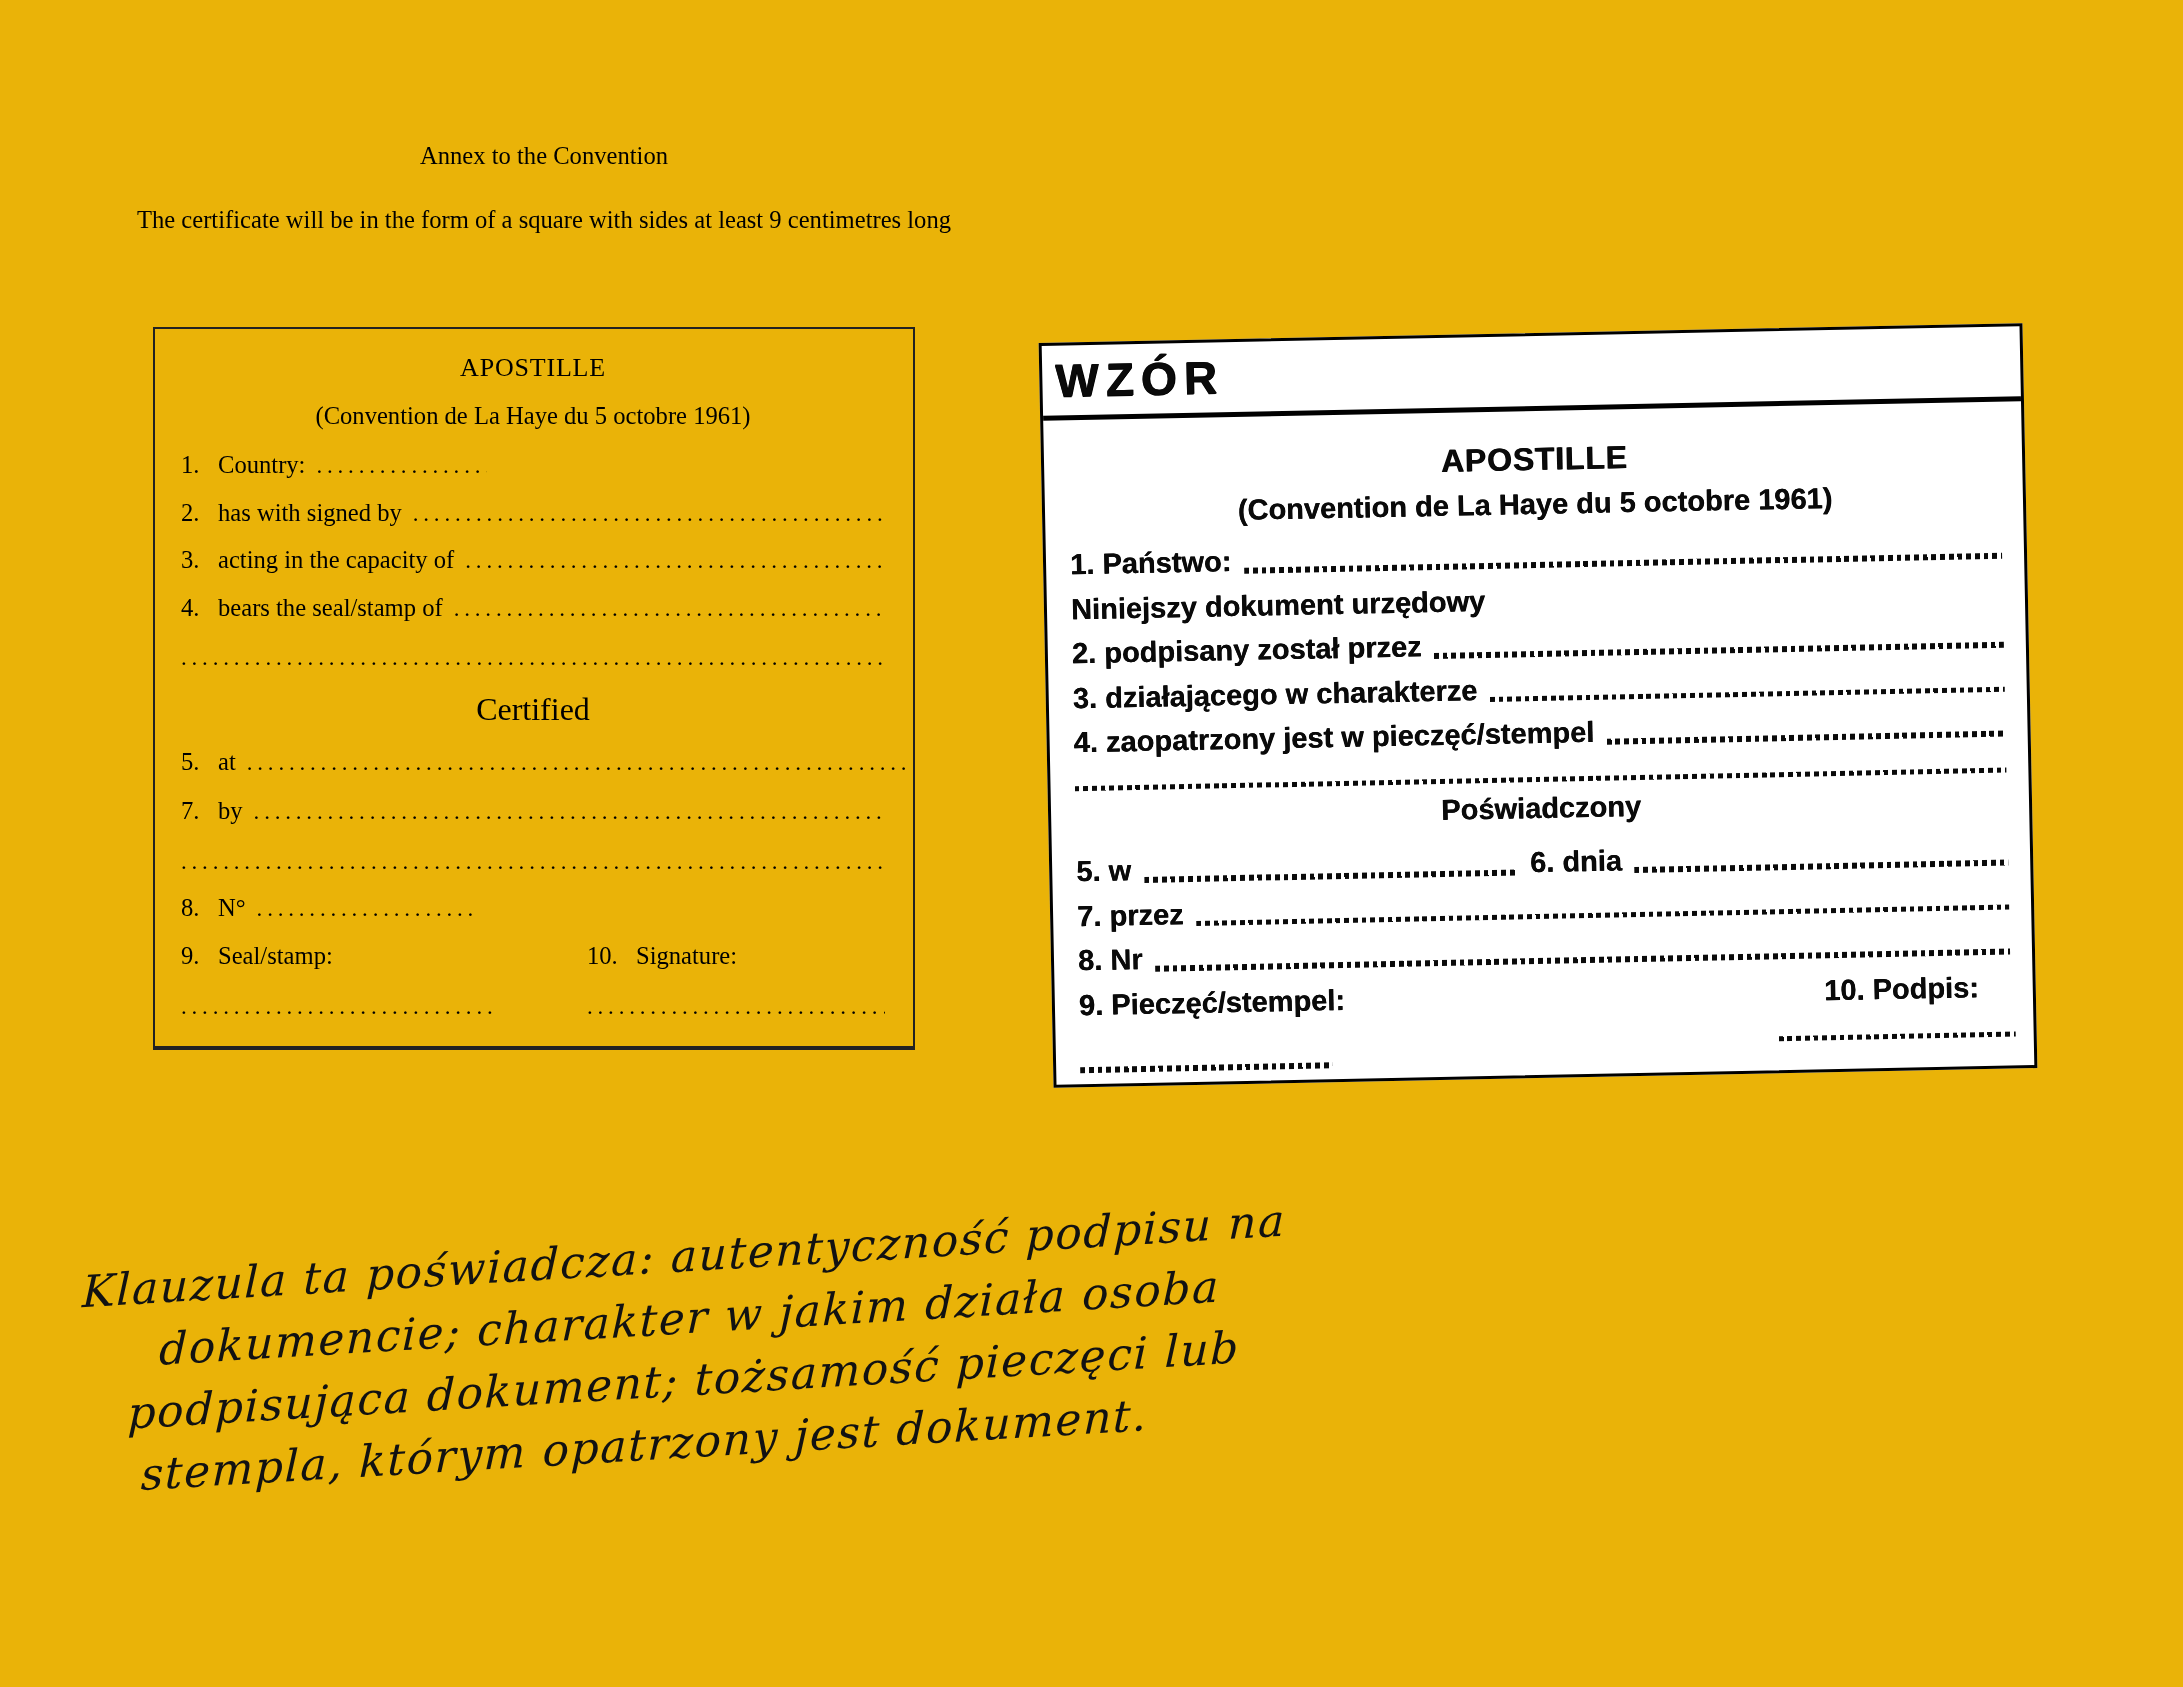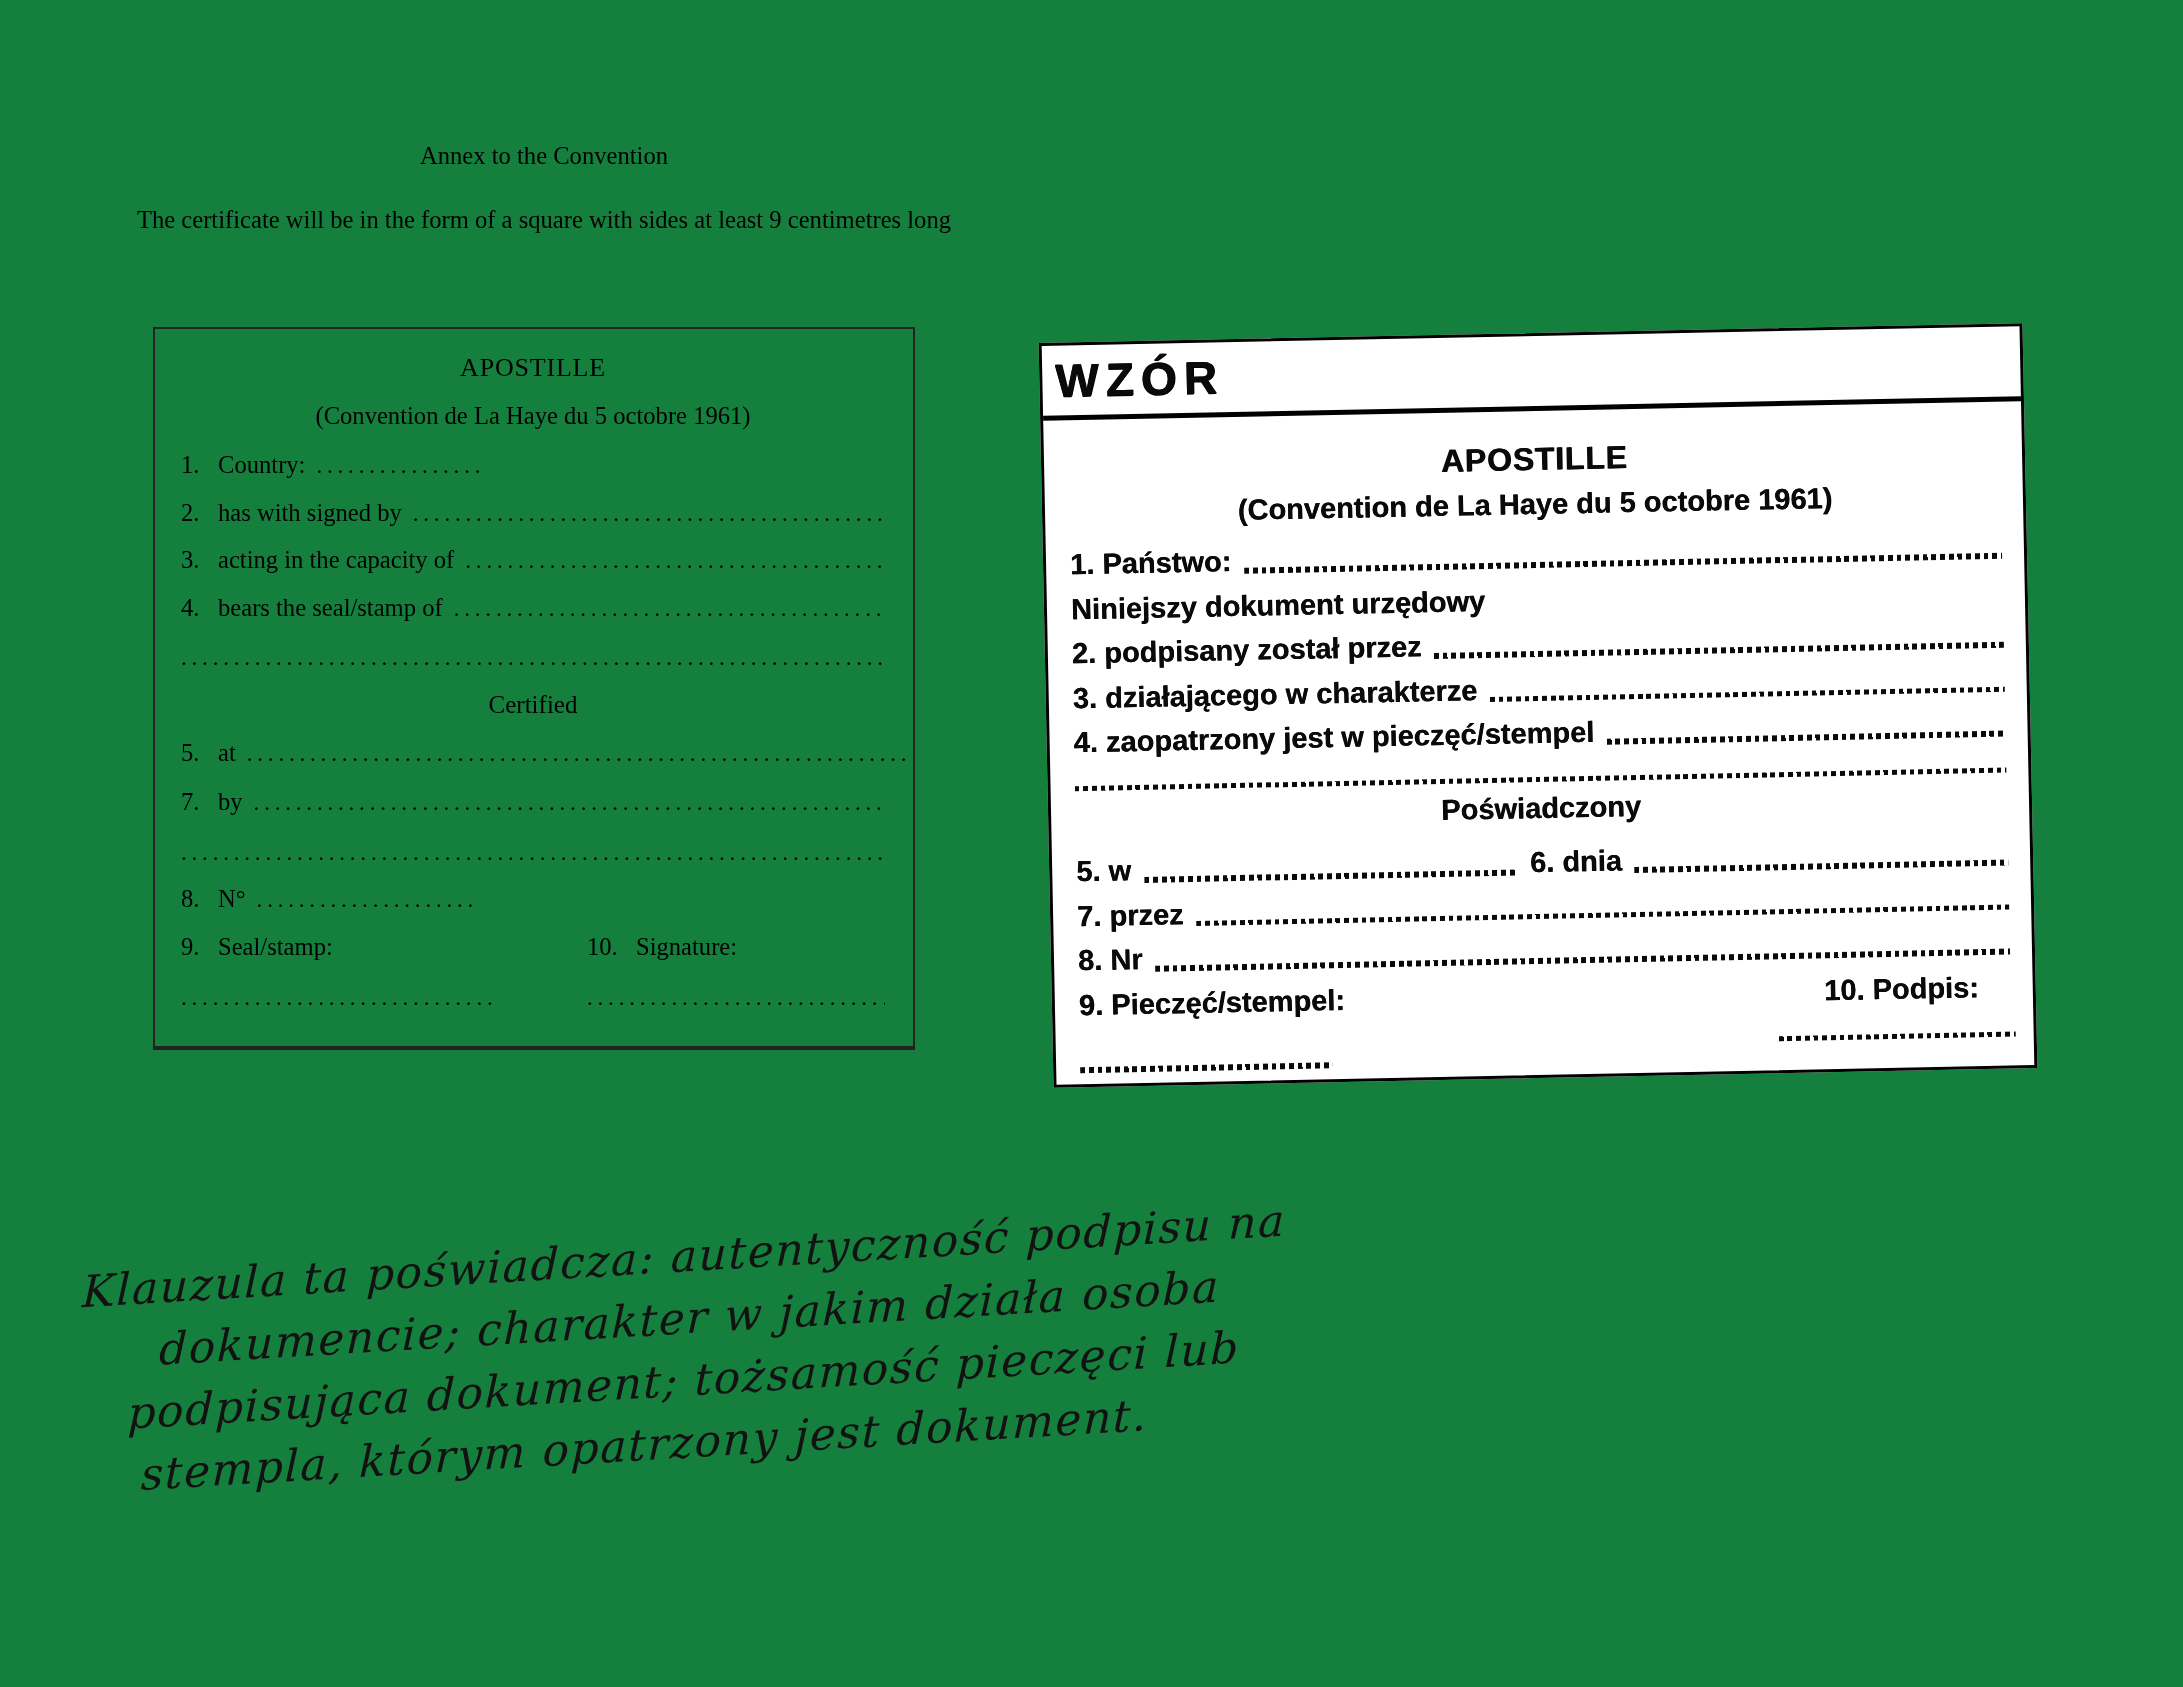--- a/index.html
+++ b/index.html
@@ -1,16 +1,16 @@
 <!DOCTYPE html>
 <html style="font-size:12.7px"><head>
 <meta charset="utf-8">
 <style>
   html,body{margin:0;padding:0;background:#ffffff;}
-  .page{position:relative;width:2183px;height:1687px;background:#15803d;overflow:hidden;
+  .page{position:relative;width:2183px;height:1687px;background:#eab308;overflow:hidden;
         font-family:"Liberation Serif", serif;color:#000;}
 
   
   .doc-header{position:absolute;left:0;top:141px;width:1088px;text-align:center;}
   .doc-header .h-line{font-size:24.6px;line-height:29px;}
   .doc-header .h-model{margin-top:18px;font-style:italic;}
   .doc-header .h-note{margin-top:35px;}
 
   
   .en-box{position:absolute;left:153px;top:327px;width:762px;height:723px;box-sizing:border-box;
@@ -22,21 +22,21 @@
   .enum.wide{flex:0 0 49px;}
   .elabel{margin-right:11px;}
   .dots{overflow:hidden;white-space:nowrap;letter-spacing:4.8px;font-size:23px;}
   .grow{flex:1 1 auto;}
   .w210{flex:0 0 171px;}
   .w280{flex:0 0 222px;}
   .w375{flex:0 0 298px;}
   .w390{flex:0 0 311px;}
   .indent{margin-left:37px;}
   .mt26{margin-top:20.6px;} .mt22{margin-top:17.5px;} .mt24{margin-top:19px;} .mt28{margin-top:22px;}
-  .en-cert{margin-top:19px;text-align:center;font-size:25px;}
+  .en-cert{margin-top:19px;text-align:center;font-size:32px;}
   .col1{flex:0 0 373px;display:flex;align-items:baseline;}
   .col2{flex:1 1 auto;display:flex;align-items:baseline;margin-left:33px;}
 
   
   .pl-box{position:absolute;left:1046px;top:333px;width:984px;height:745px;box-sizing:border-box;
           border:3.2px solid #000;background:#fff;transform:rotate(-1.15deg);transform-origin:50% 50%;
           font-family:"Liberation Sans", sans-serif;font-weight:700;color:#0a0a0a;}
   .pl-band{height:70px;border-bottom:5.6px solid #000;display:flex;align-items:center;}
   .pl-corner{font-size:46px;font-weight:800;letter-spacing:7.1px;padding-left:12.7px;
              text-shadow:0.8px 0 0 #000, 0 0.8px 0 #000;}

